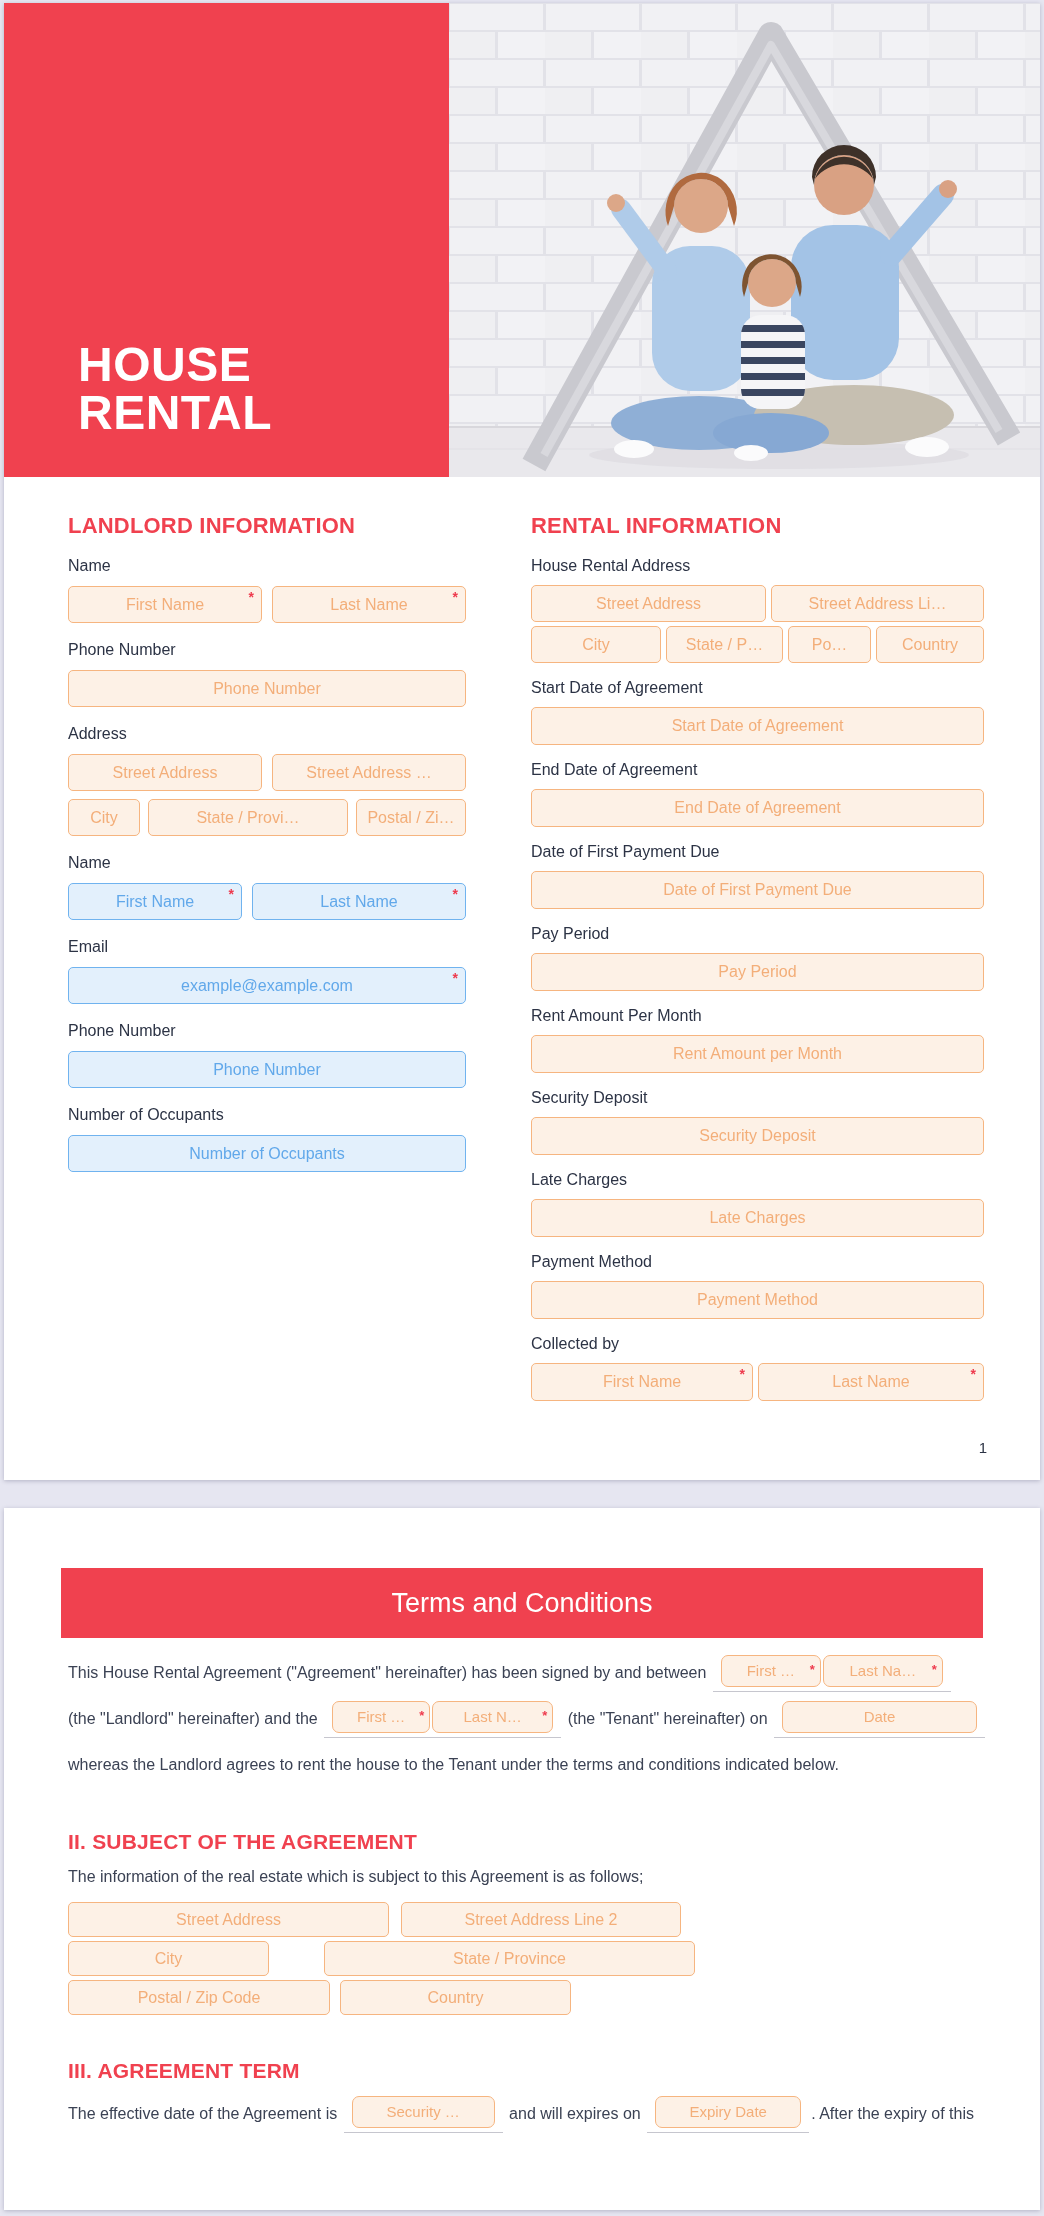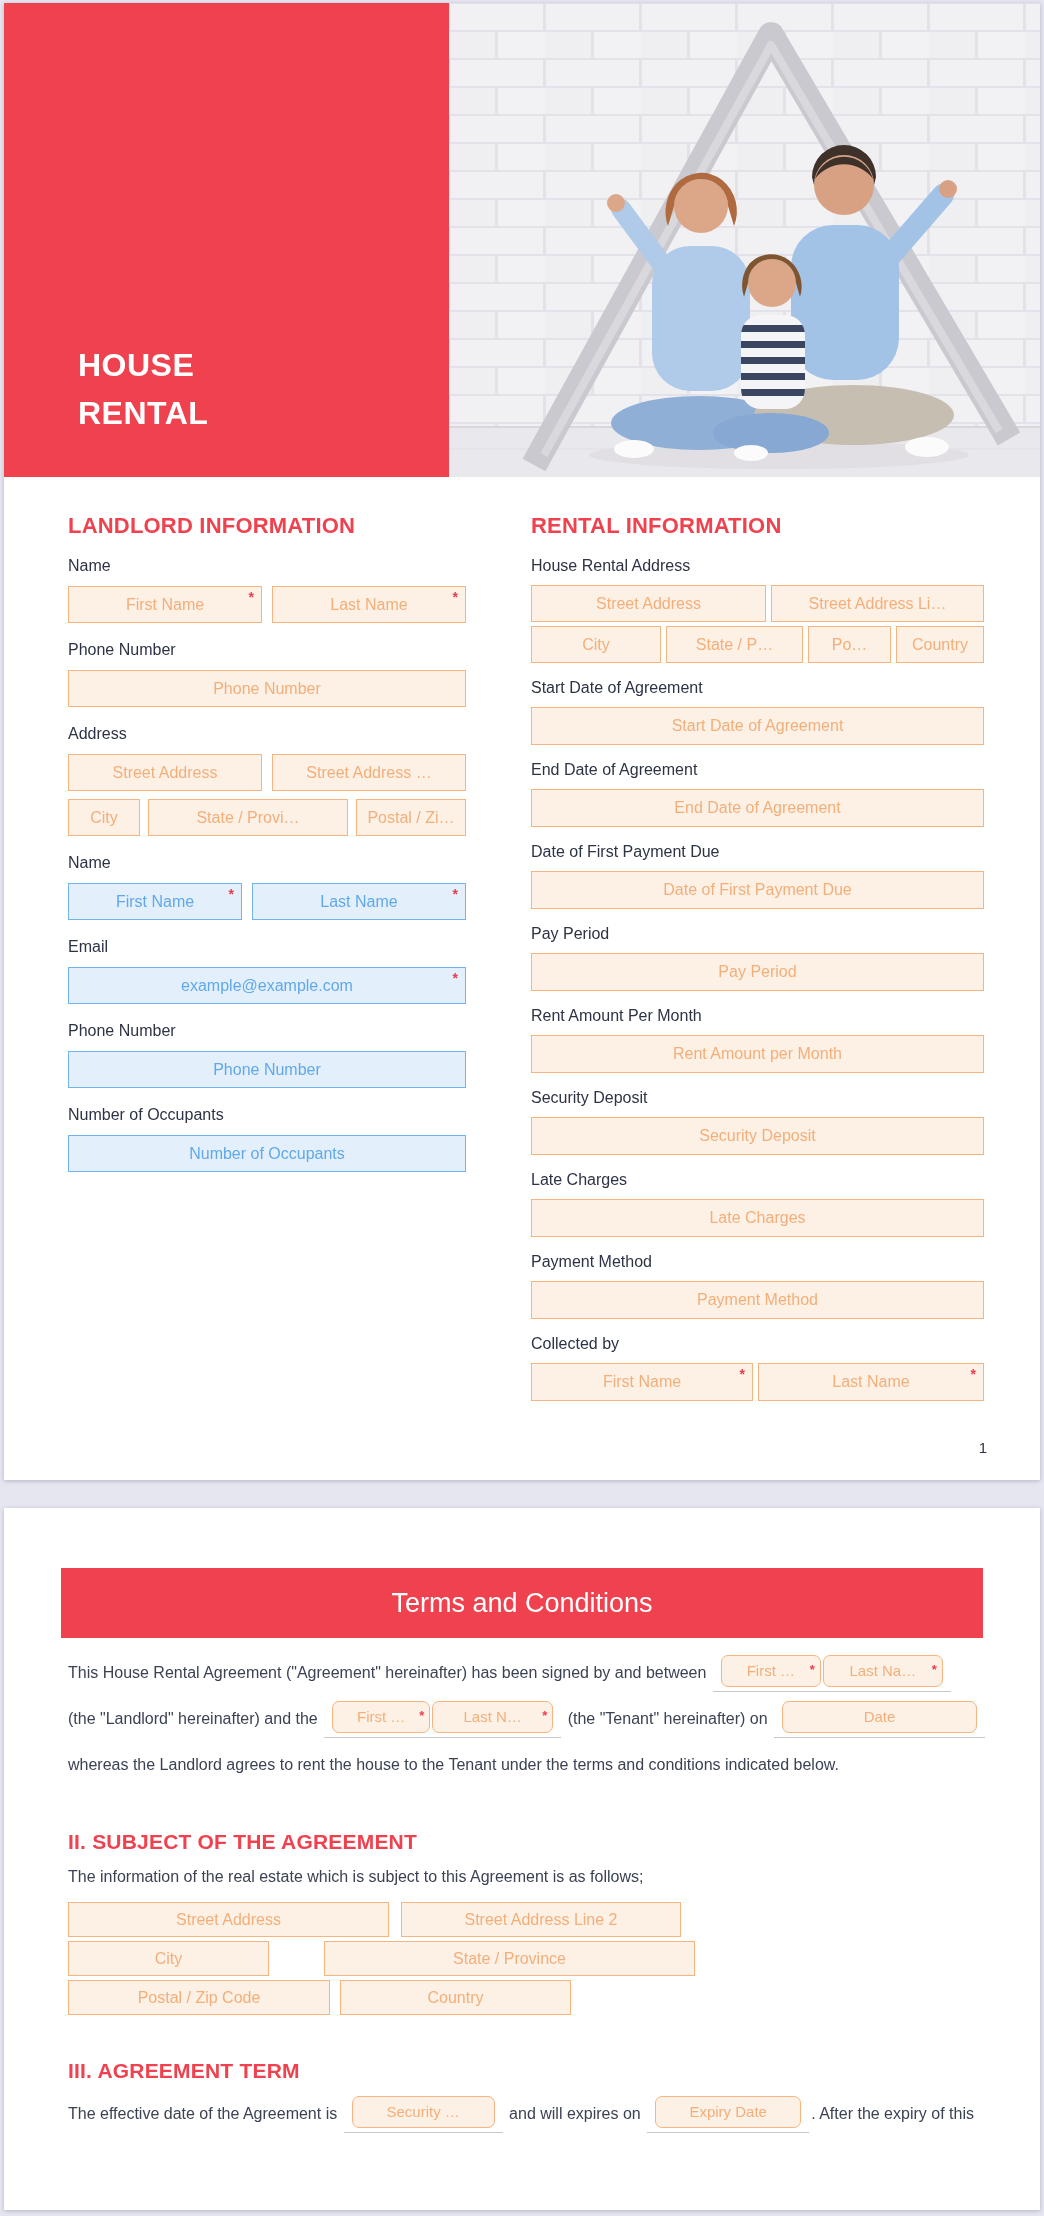--- a/index.html
+++ b/index.html
@@ -11,56 +11,56 @@
   .canvas{position:relative;width:1044px;height:2216px;}
   .sheet{position:relative;width:1036px;margin:0 auto;background:#FFFFFF;
          box-shadow:0 1px 4px rgba(50,50,90,.28);}
   .sheet1{margin-top:3px;height:1477px;}
   .sheet2{margin-top:28px;height:702px;overflow:hidden;}
 
   
   .hero{display:flex;height:474px;overflow:hidden;}
   .hero-red{width:445px;background:#F0414F;display:flex;align-items:flex-end;
             padding:0 0 40px 74px;box-sizing:border-box;}
-  .hero-red h1{margin:0;color:#fff;font-size:32px;line-height:48px;
+  .hero-red h1{margin:0;color:#fff;font-size:48px;line-height:48px;
                font-weight:bold;letter-spacing:.5px;}
   .hero-photo{flex:1;position:relative;background:#ECECF0;}
   .hero-photo svg{display:block;}
 
   
   .cols{display:flex;padding:36px 0 0 64px;}
   .col-left{width:398px;}
   .col-right{width:453px;margin-left:65px;}
   h2.section{color:#F0414F;font-size:22px;font-weight:bold;margin:0;letter-spacing:.2px;}
   .col-right h2.section,.col-left h2.section{margin-bottom:4px;}
   .mt30{margin-top:30px;}
   .lbl{color:#2C3345;font-size:16px;margin:18px 0 11px;}
   .lbl2{color:#2C3345;font-size:16px;margin:16px 0 10px;}
   .row{display:flex;gap:10px;}
   .row + .row{margin-top:8px;}
   .gap8{gap:8px;}
   .gap5{gap:5px;}
   .row2{margin-top:4px !important;}
 
-  .fld{position:relative;height:37px;border-radius:0;border:1px solid;box-sizing:border-box;}
+  .fld{position:relative;height:37px;border-radius:5px;border:1px solid;box-sizing:border-box;}
   .h38{height:38px;}
   .orange{border-color:#F6B580;background:#FDF1E6;}
   .blue{border-color:#70B3EF;background:#E3F0FC;}
   .fld input{width:100%;height:100%;border:0;background:transparent;outline:none;
              text-align:center;font-family:inherit;font-size:16px;padding:0 10px;
              box-sizing:border-box;border-radius:5px;}
   .orange input{color:#E8A368;}
   .orange input::placeholder{color:#F3AE79;opacity:1;}
   .blue input{color:#61A8EA;}
   .blue input::placeholder{color:#61A8EA;opacity:1;}
   .req{position:absolute;top:2px;right:7px;color:#EE3A4D;font-size:14px;font-weight:bold;}
   .w194{width:194px;}.w190{flex:1;}
   .w72{width:72px;}.w166{width:200px;}.w144{flex:1;}
   .w174{width:174px;}.w211{flex:1;}
-  .w235{width:235px;}.w130{width:130px;}.w125{width:137px;}.w83{width:83px;}
+  .w235{width:235px;}.w130{width:130px;}.w125{width:117px;}.w83{width:83px;}
   .w222{width:222px;}
   .flex1{flex:1;}
   .full{width:100%;}
   .page-num{position:absolute;right:53px;bottom:24px;font-size:15px;color:#2C3345;}
 
   
   .banner{width:922px;height:70px;margin:60px auto 0;background:#F0414F;color:#FFFFFF;
           font-size:27px;display:flex;align-items:center;justify-content:center;}
   .sheet2 h2.section{margin:31px 64px 0;font-size:21px;}
   .para{margin:12px 64px 0;width:920px;font-size:16px;line-height:46px;color:#3B4254;}

